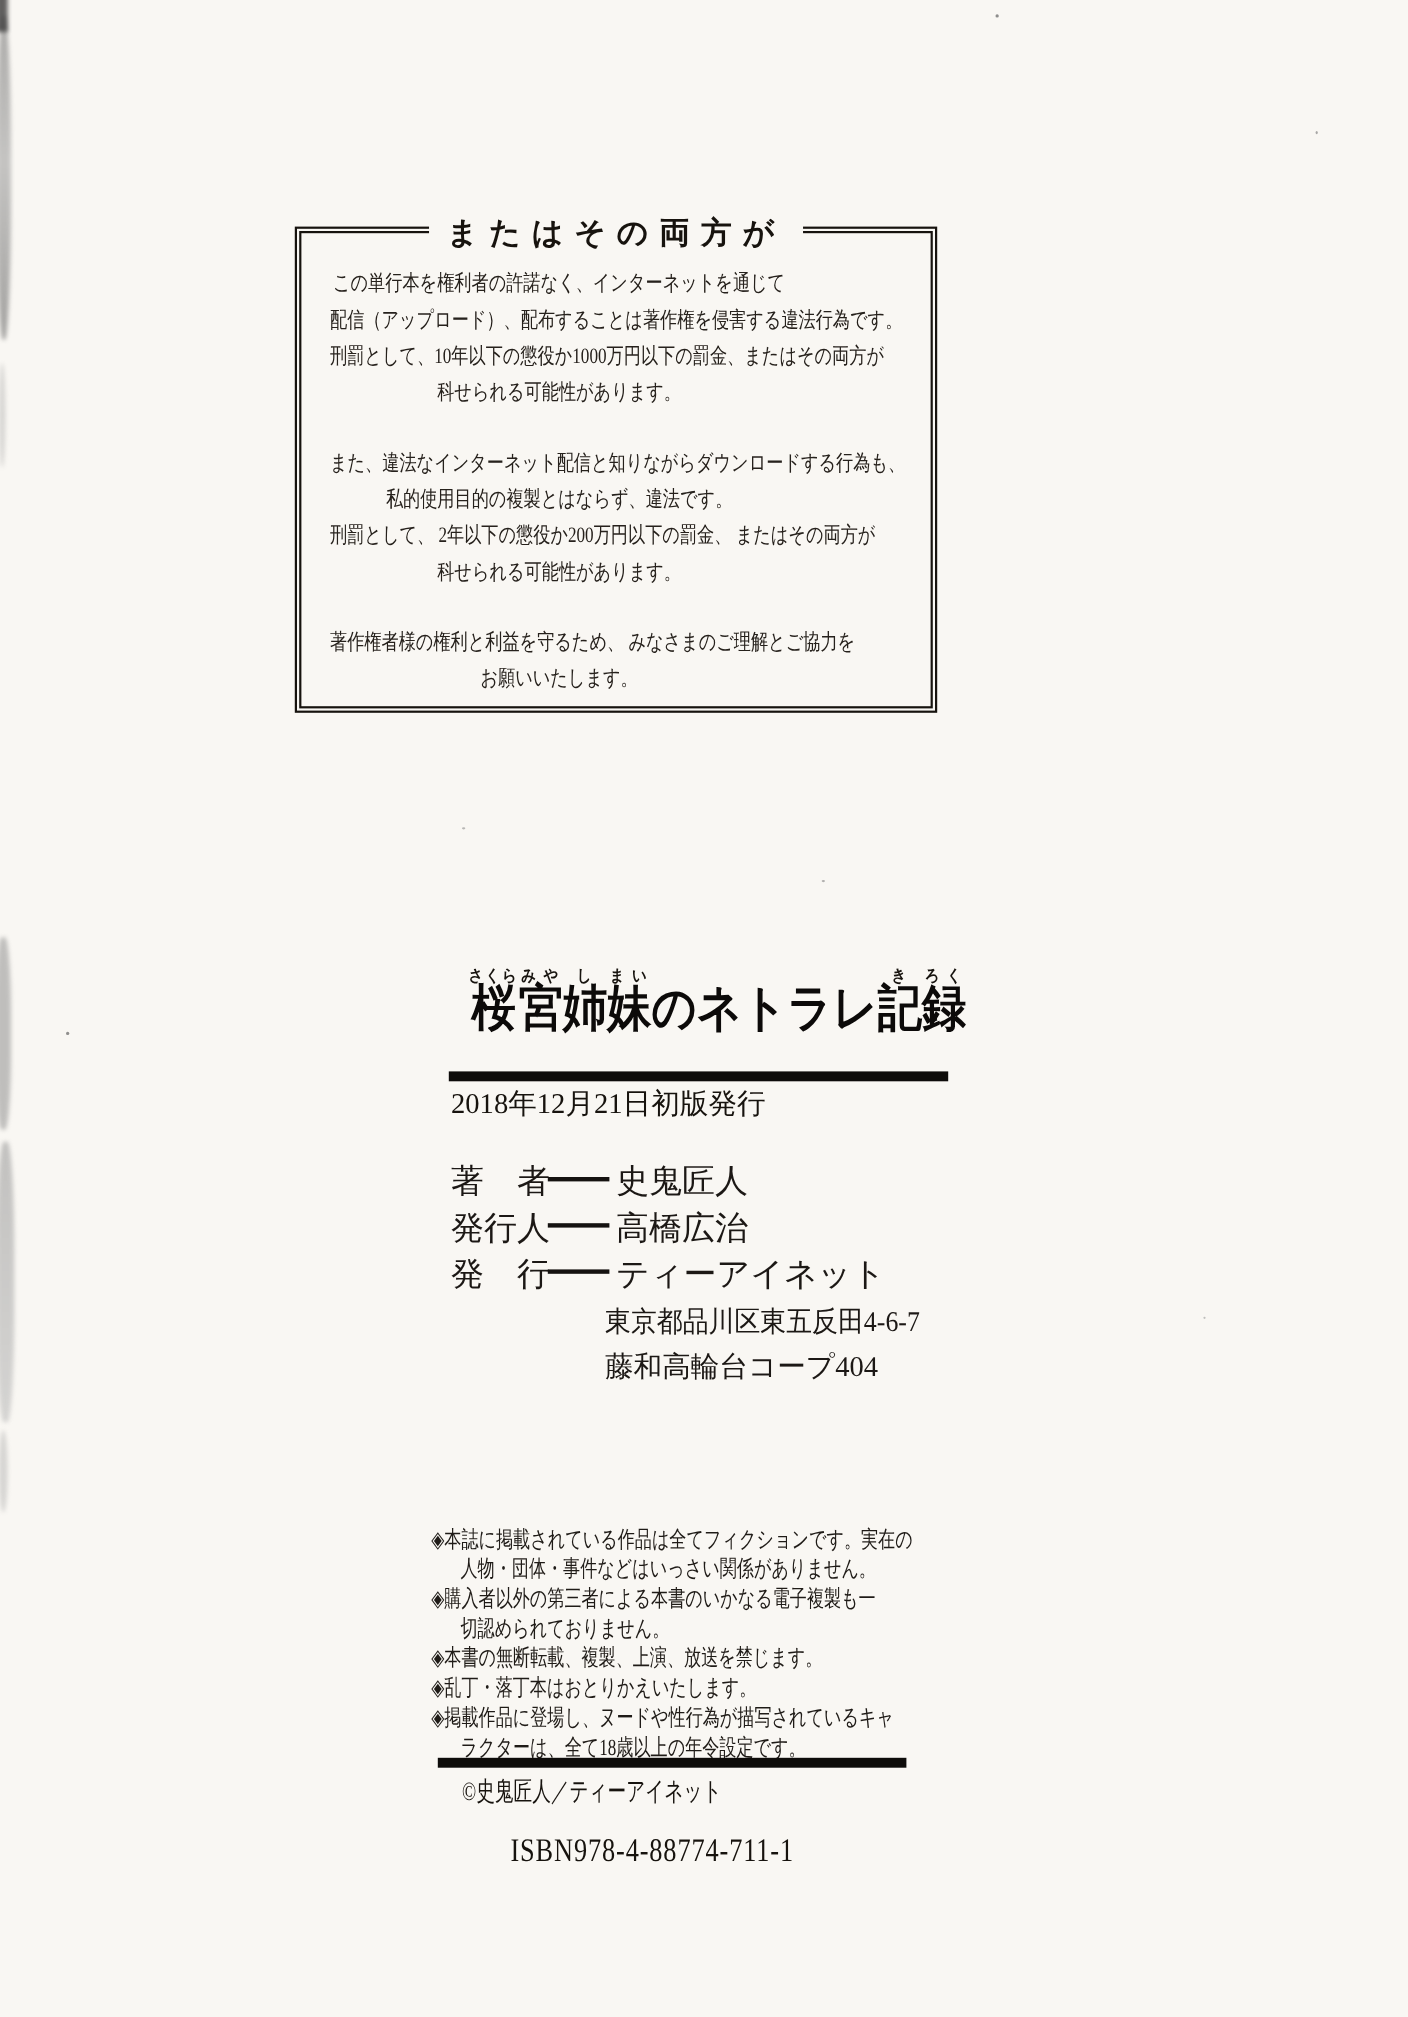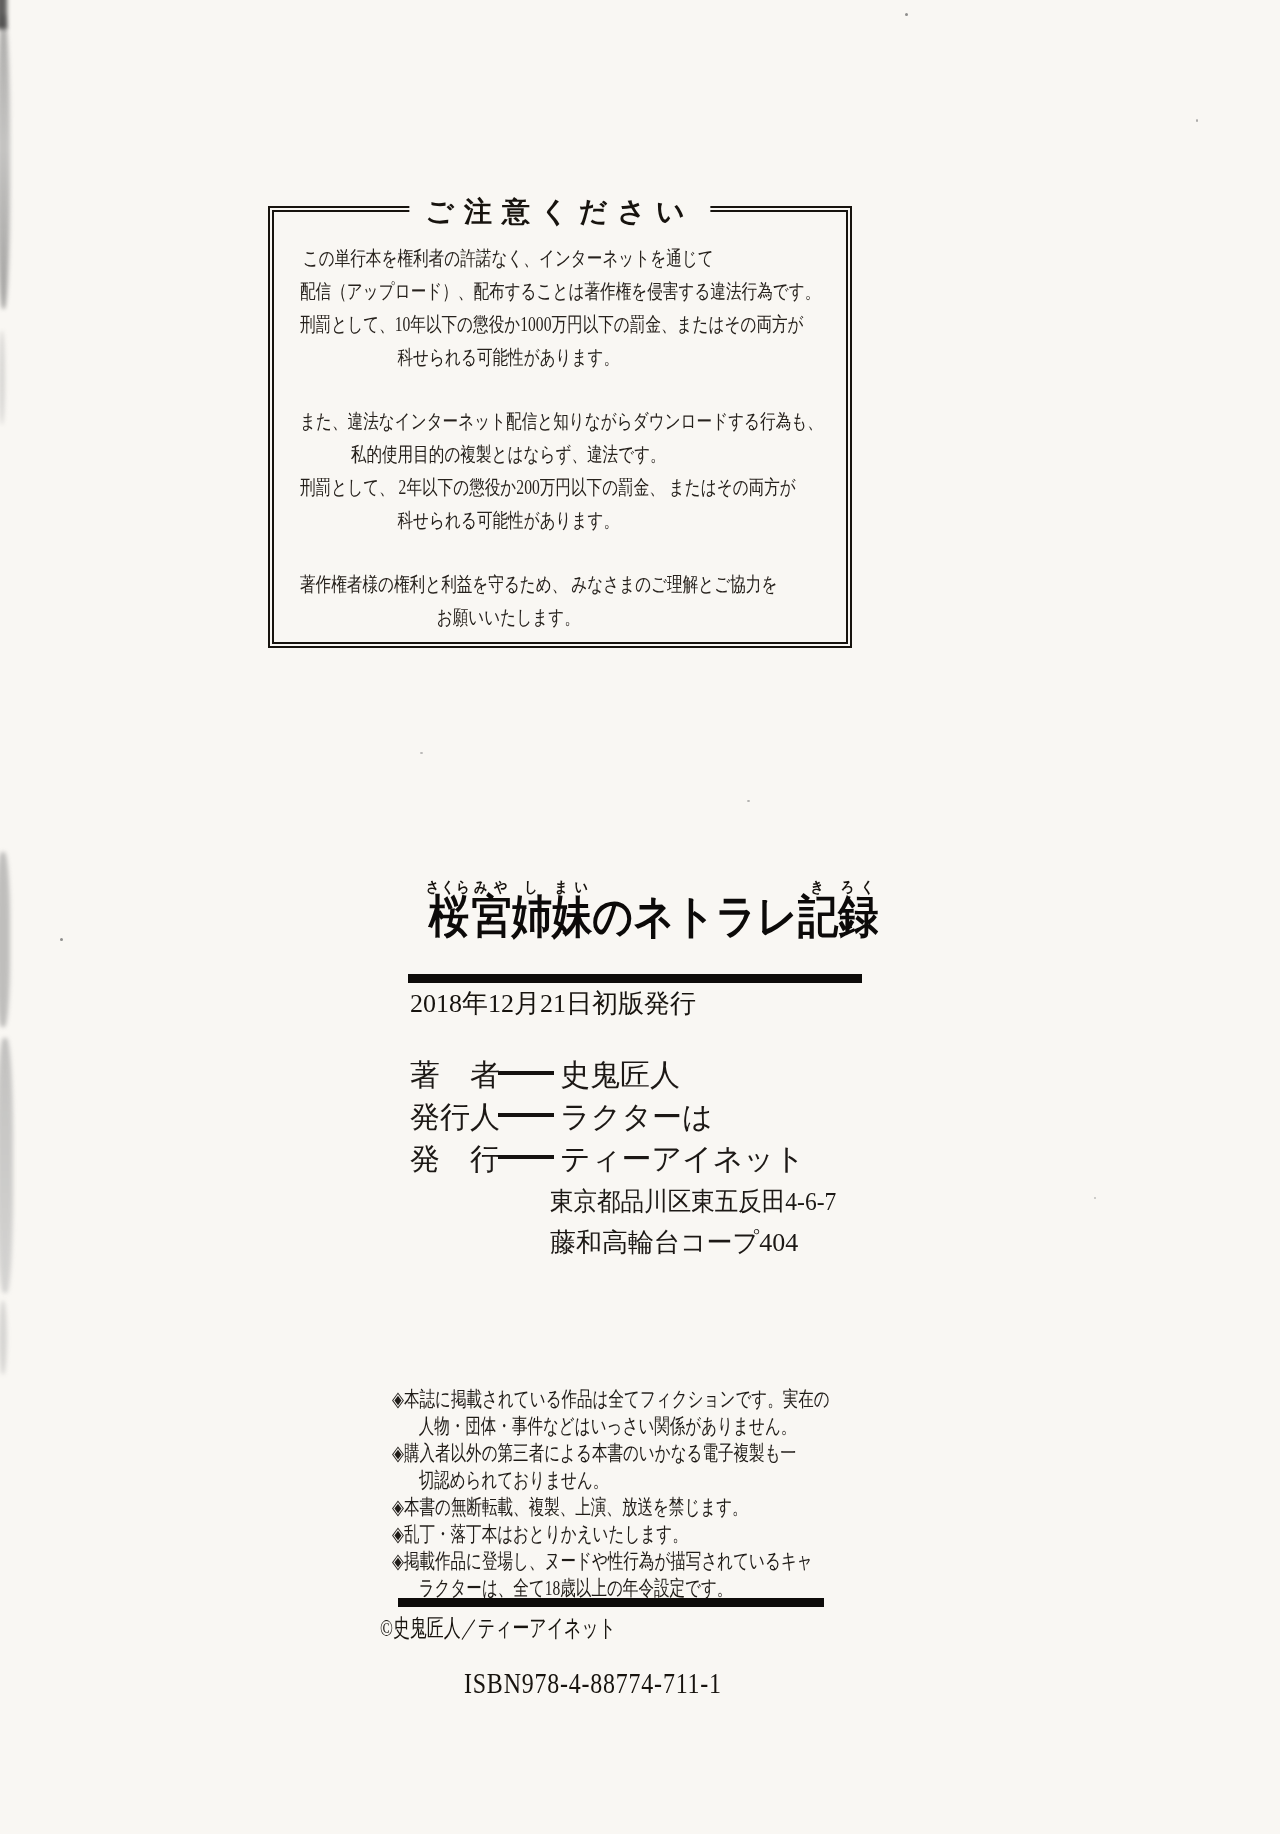--- a/index.html
+++ b/index.html
@@ -74,21 +74,21 @@
 
   
   .notes{position:absolute;left:392px;top:1386px;width:436px;font-size:21px;color:#1f1b17;}
   .note-line{
     white-space:nowrap;line-height:27px;
     transform:scaleX(.74);transform-origin:left center;
   }
   .note-line.cont{padding-left:36px;}
 
   
-  .copyright{left:380px;top:1612px;width:236px;font-size:24px;color:#17130e;}
+  .copyright{left:420px;top:1612px;width:236px;font-size:24px;color:#17130e;}
   .isbn{
     left:464px;top:1666px;width:276px;font-size:30px;
     font-family:Liberation Serif, serif;
     letter-spacing:1px;color:#17130e;
   }
 </style>
 </head>
 <body>
 
 <div class="page">
@@ -100,21 +100,21 @@
   <div class="smudge s5"></div>
   <div class="smudge s6"></div>
   <div class="dot d1"></div>
   <div class="dot d2"></div>
   <div class="dot d3"></div>
   <div class="dot d4"></div>
   <div class="dot d5"></div>
   <div class="dot d6"></div>
 
   <div class="notice-box">
-    <div class="notice-title">ご注意ください</div>
+    <div class="notice-title">またはその両方が</div>
     <div class="notice-body">
       <div class="para">
         <div class="bline">この単行本を権利者の許諾なく、インターネットを通じて</div>
         <div class="bline">配信（アップロード）、配布することは著作権を侵害する違法行為です。</div>
         <div class="bline">刑罰として、10年以下の懲役か1000万円以下の罰金、またはその両方が</div>
         <div class="bline">科せられる可能性があります。</div>
       </div>
       <div class="para">
         <div class="bline">また、違法なインターネット配信と知りながらダウンロードする行為も、</div>
         <div class="bline">私的使用目的の複製とはならず、違法です。</div>
@@ -138,21 +138,21 @@
 
   <div class="fitbox edition-date">
     <div class="fitline">2018年12月21日初版発行</div>
   </div>
 
   <div class="rows rows-main">
     <div class="row">
       <span class="row-label">著　者</span><span class="leader"></span><span class="row-value">史鬼匠人</span>
     </div>
     <div class="row">
-      <span class="row-label">発行人</span><span class="leader"></span><span class="row-value">ラクターは</span>
+      <span class="row-label">発行人</span><span class="leader"></span><span class="row-value">高橋広治</span>
     </div>
     <div class="row">
       <span class="row-label">発　行</span><span class="leader"></span><span class="row-value">ティーアイネット</span>
     </div>
   </div>
 
   <div class="address">
     <div class="fitline" style="transform: scaleX(0.905063); transform-origin: left center;">東京都品川区東五反田4-6-7</div>
     <div class="fitline">藤和高輪台コープ404</div>
   </div>

